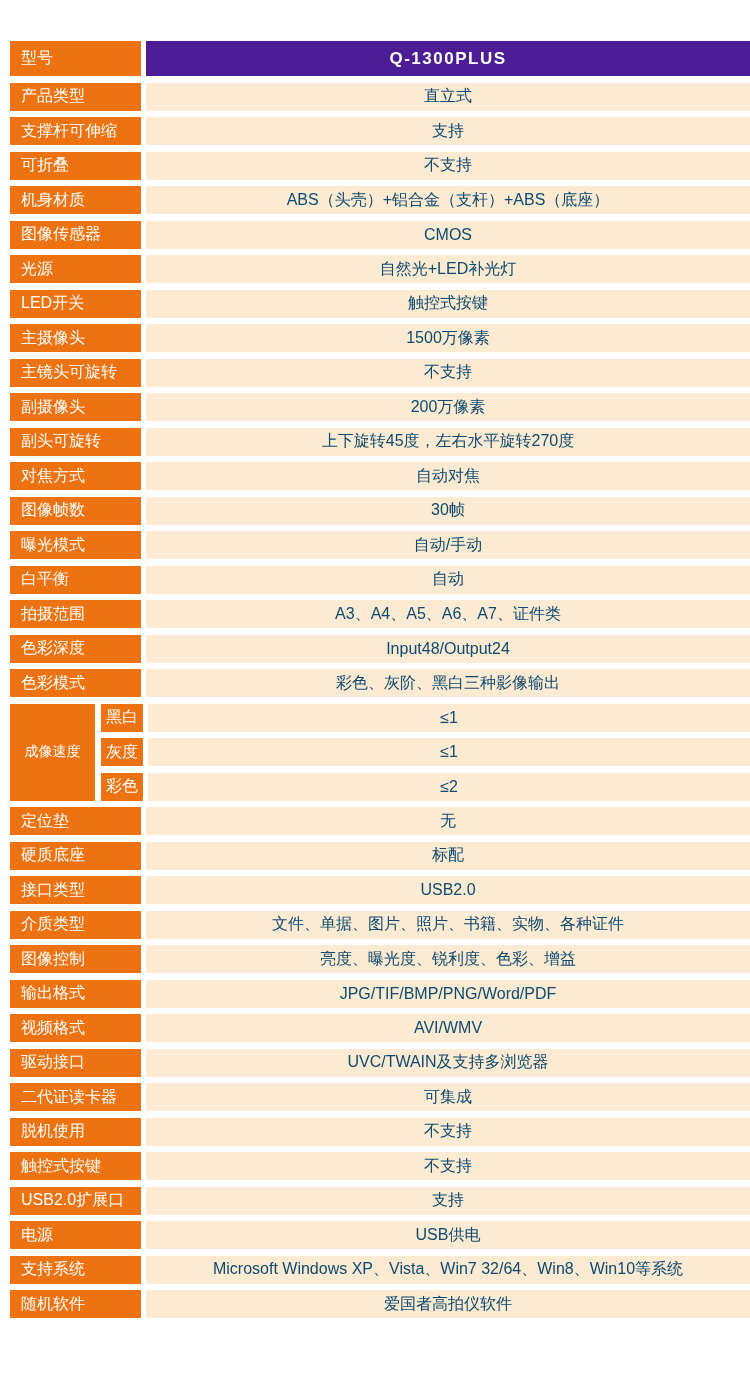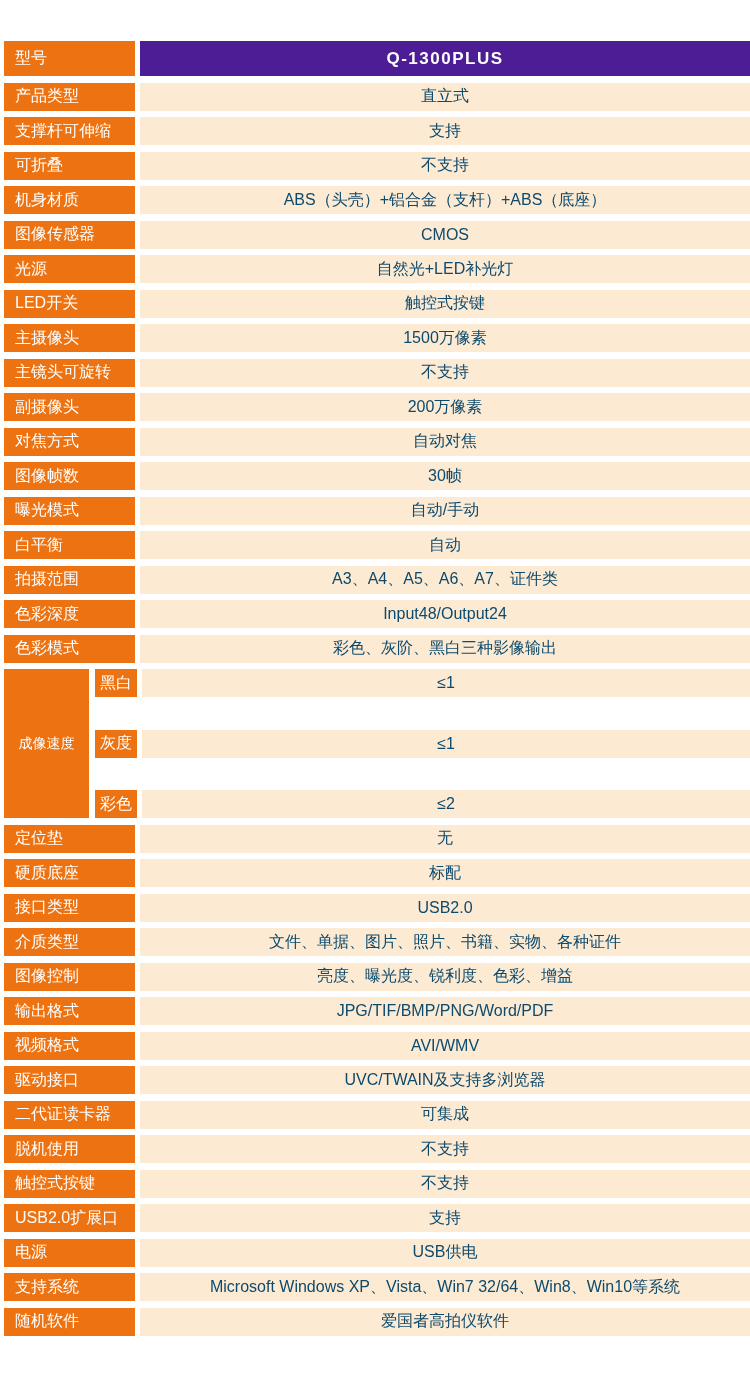--- a/index.html
+++ b/index.html
@@ -8,21 +8,21 @@
     background: #ffffff;
   }
   body {
     width: 750px;
     height: 1373px;
     font-family: "Liberation Sans", sans-serif;
     overflow: hidden;
   }
   .spec-table {
     box-sizing: border-box;
-    padding: 41px 0 0 4px;
+    padding: 41px 0 0 10px;
     width: 750px;
   }
   .row {
     display: flex;
     height: 28px;
     margin-bottom: 6.5px;
   }
   .row.header-row { height: 35px; }
   .row.gap-lg { margin-top: 4px; }
   .cell {
@@ -68,21 +68,20 @@
     font-size: 14px;
     display: flex;
     align-items: center;
     justify-content: center;
     flex-shrink: 0;
   }
   .group-body {
     flex: 1;
     display: flex;
     flex-direction: column;
-    gap: 26px;
   }
   .sub-row {
     display: flex;
     height: 28px;
     margin-bottom: 6.5px;
   }
   .sub-row:last-child { margin-bottom: 0; }
   .sub-label-cell {
     width: 42px;
     margin-right: 5px;
@@ -136,20 +135,24 @@
     <div class="cell label-cell">主摄像头</div>
     <div class="cell value-cell">1500万像素</div>
   </div>
   <div class="row">
     <div class="cell label-cell">主镜头可旋转</div>
     <div class="cell value-cell">不支持</div>
   </div>
   <div class="row">
     <div class="cell label-cell">副摄像头</div>
     <div class="cell value-cell">200万像素</div>
+  </div>
+  <div class="row">
+    <div class="cell label-cell">副头可旋转</div>
+    <div class="cell value-cell">上下旋转45度，左右水平旋转270度</div>
   </div>
   <div class="row">
     <div class="cell label-cell">对焦方式</div>
     <div class="cell value-cell">自动对焦</div>
   </div>
   <div class="row">
     <div class="cell label-cell">图像帧数</div>
     <div class="cell value-cell">30帧</div>
   </div>
   <div class="row gap-lg">

